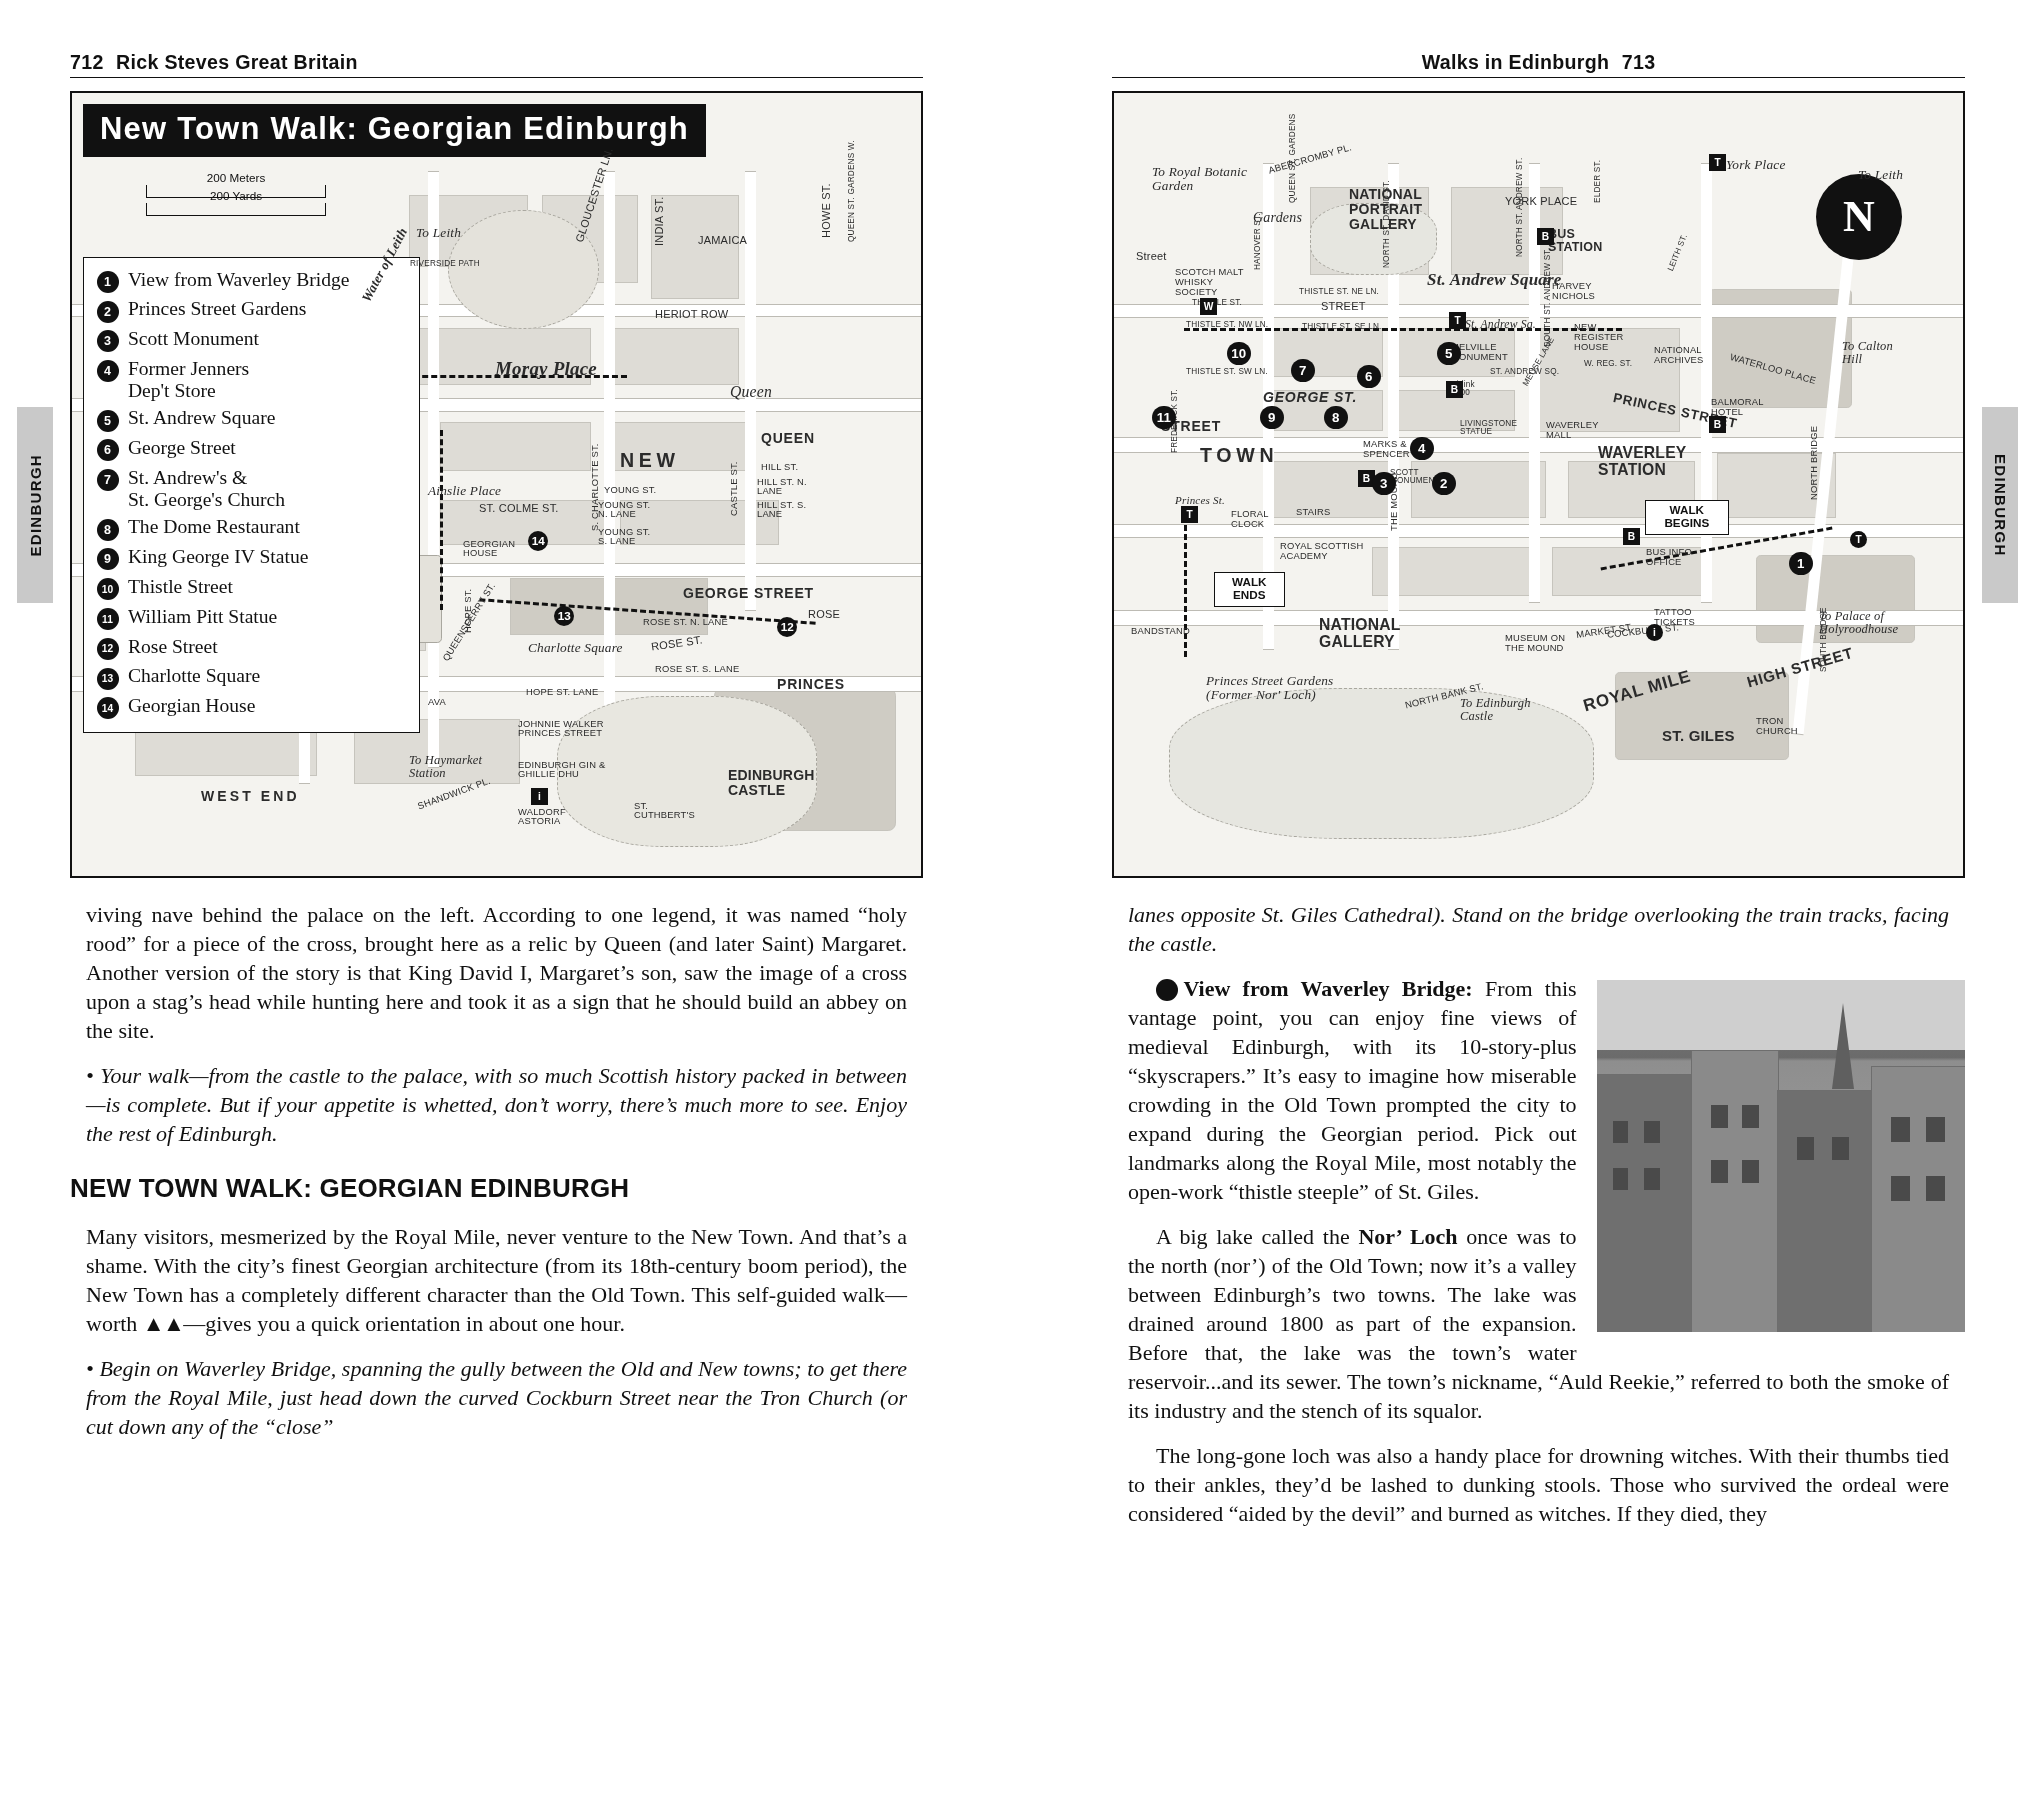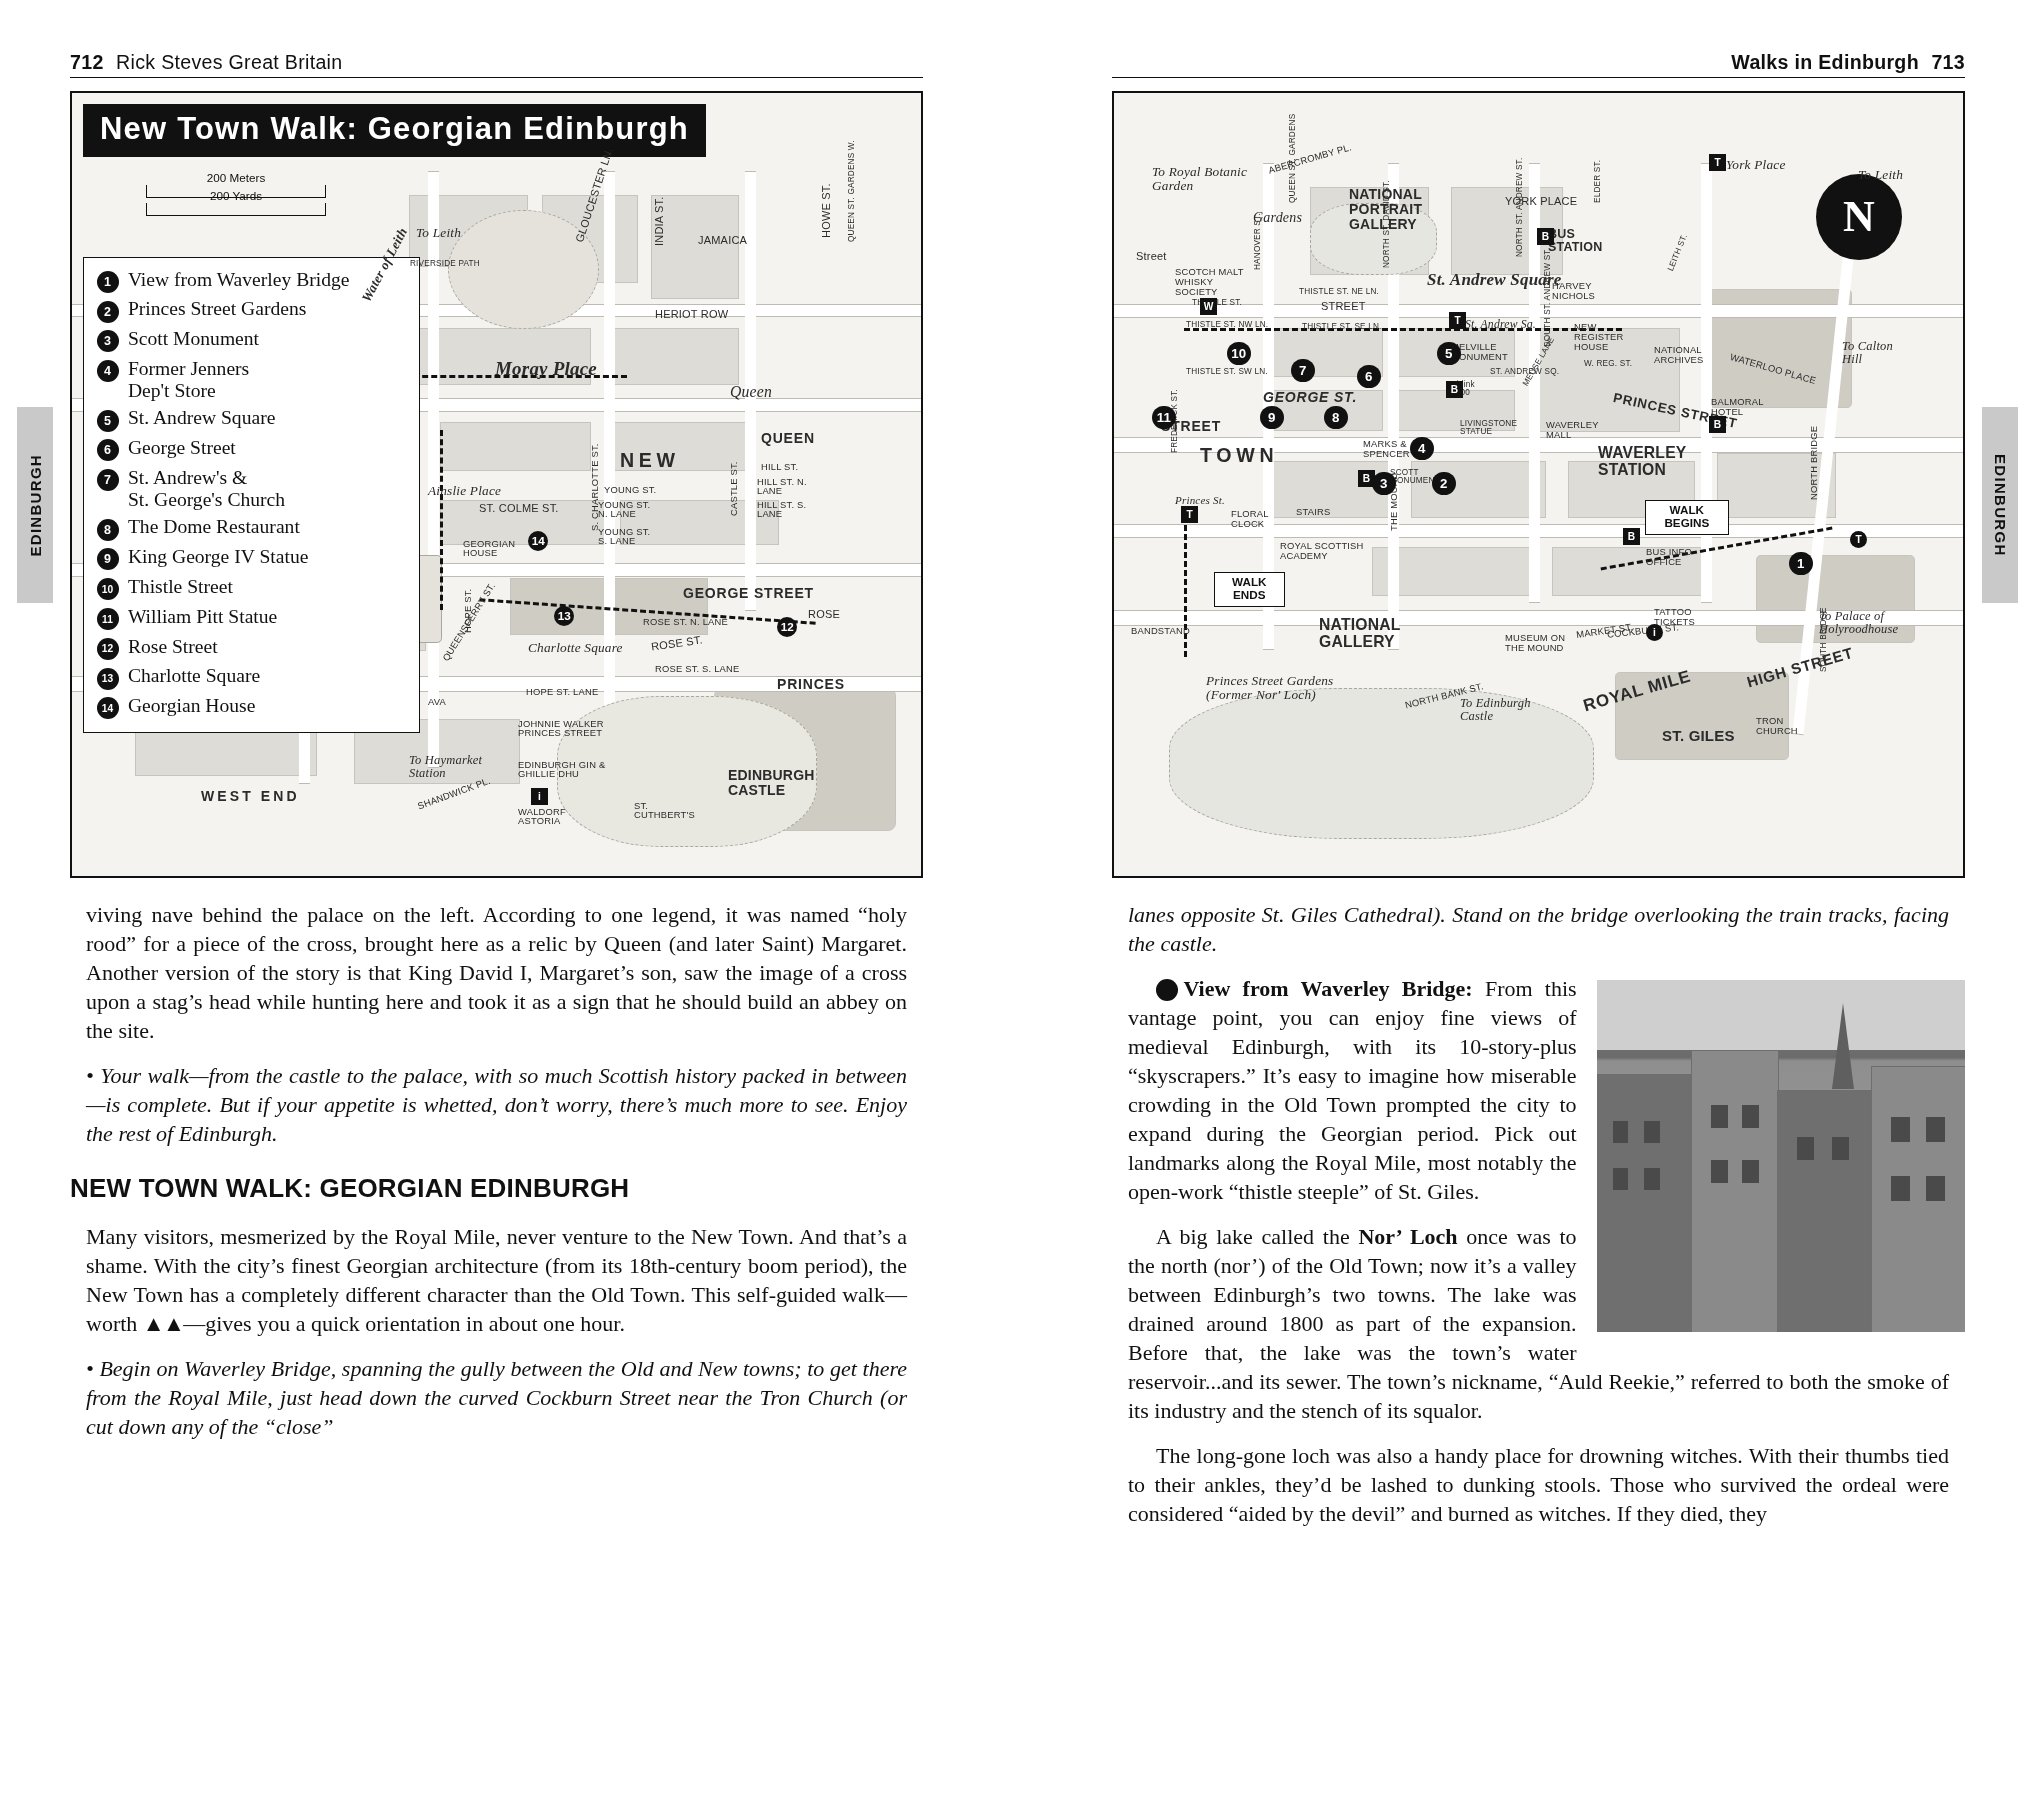--- a/index.html
+++ b/index.html
@@ -35,24 +35,24 @@
   .runhead {
     font-family: "Liberation Sans", sans-serif;
     font-size: 19.6px;
     letter-spacing: 0.3px;
     color: #111;
     height: 27px;
     display: flex;
     align-items: flex-end;
   }
   .runhead .folio { font-weight: bold; margin-right: 12.5px; }
-  .runhead.right { justify-content: flex-end; }
+  .runhead.right { justify-content: center; }
   .runhead.right .folio { margin-right: 0; margin-left: 12.5px; }
   .runhead .title { font-weight: bold; }
-  .runhead .bookname { font-weight: normal; }
+  .runhead .bookname { font-weight: bold; }
   .rule {
     border-bottom: 1.6px solid #111;
     margin-top: 3.1px;
   }
 
   
   .thumbtab {
     position: absolute;
     background: #c9c9c9;
     width: 36px;

